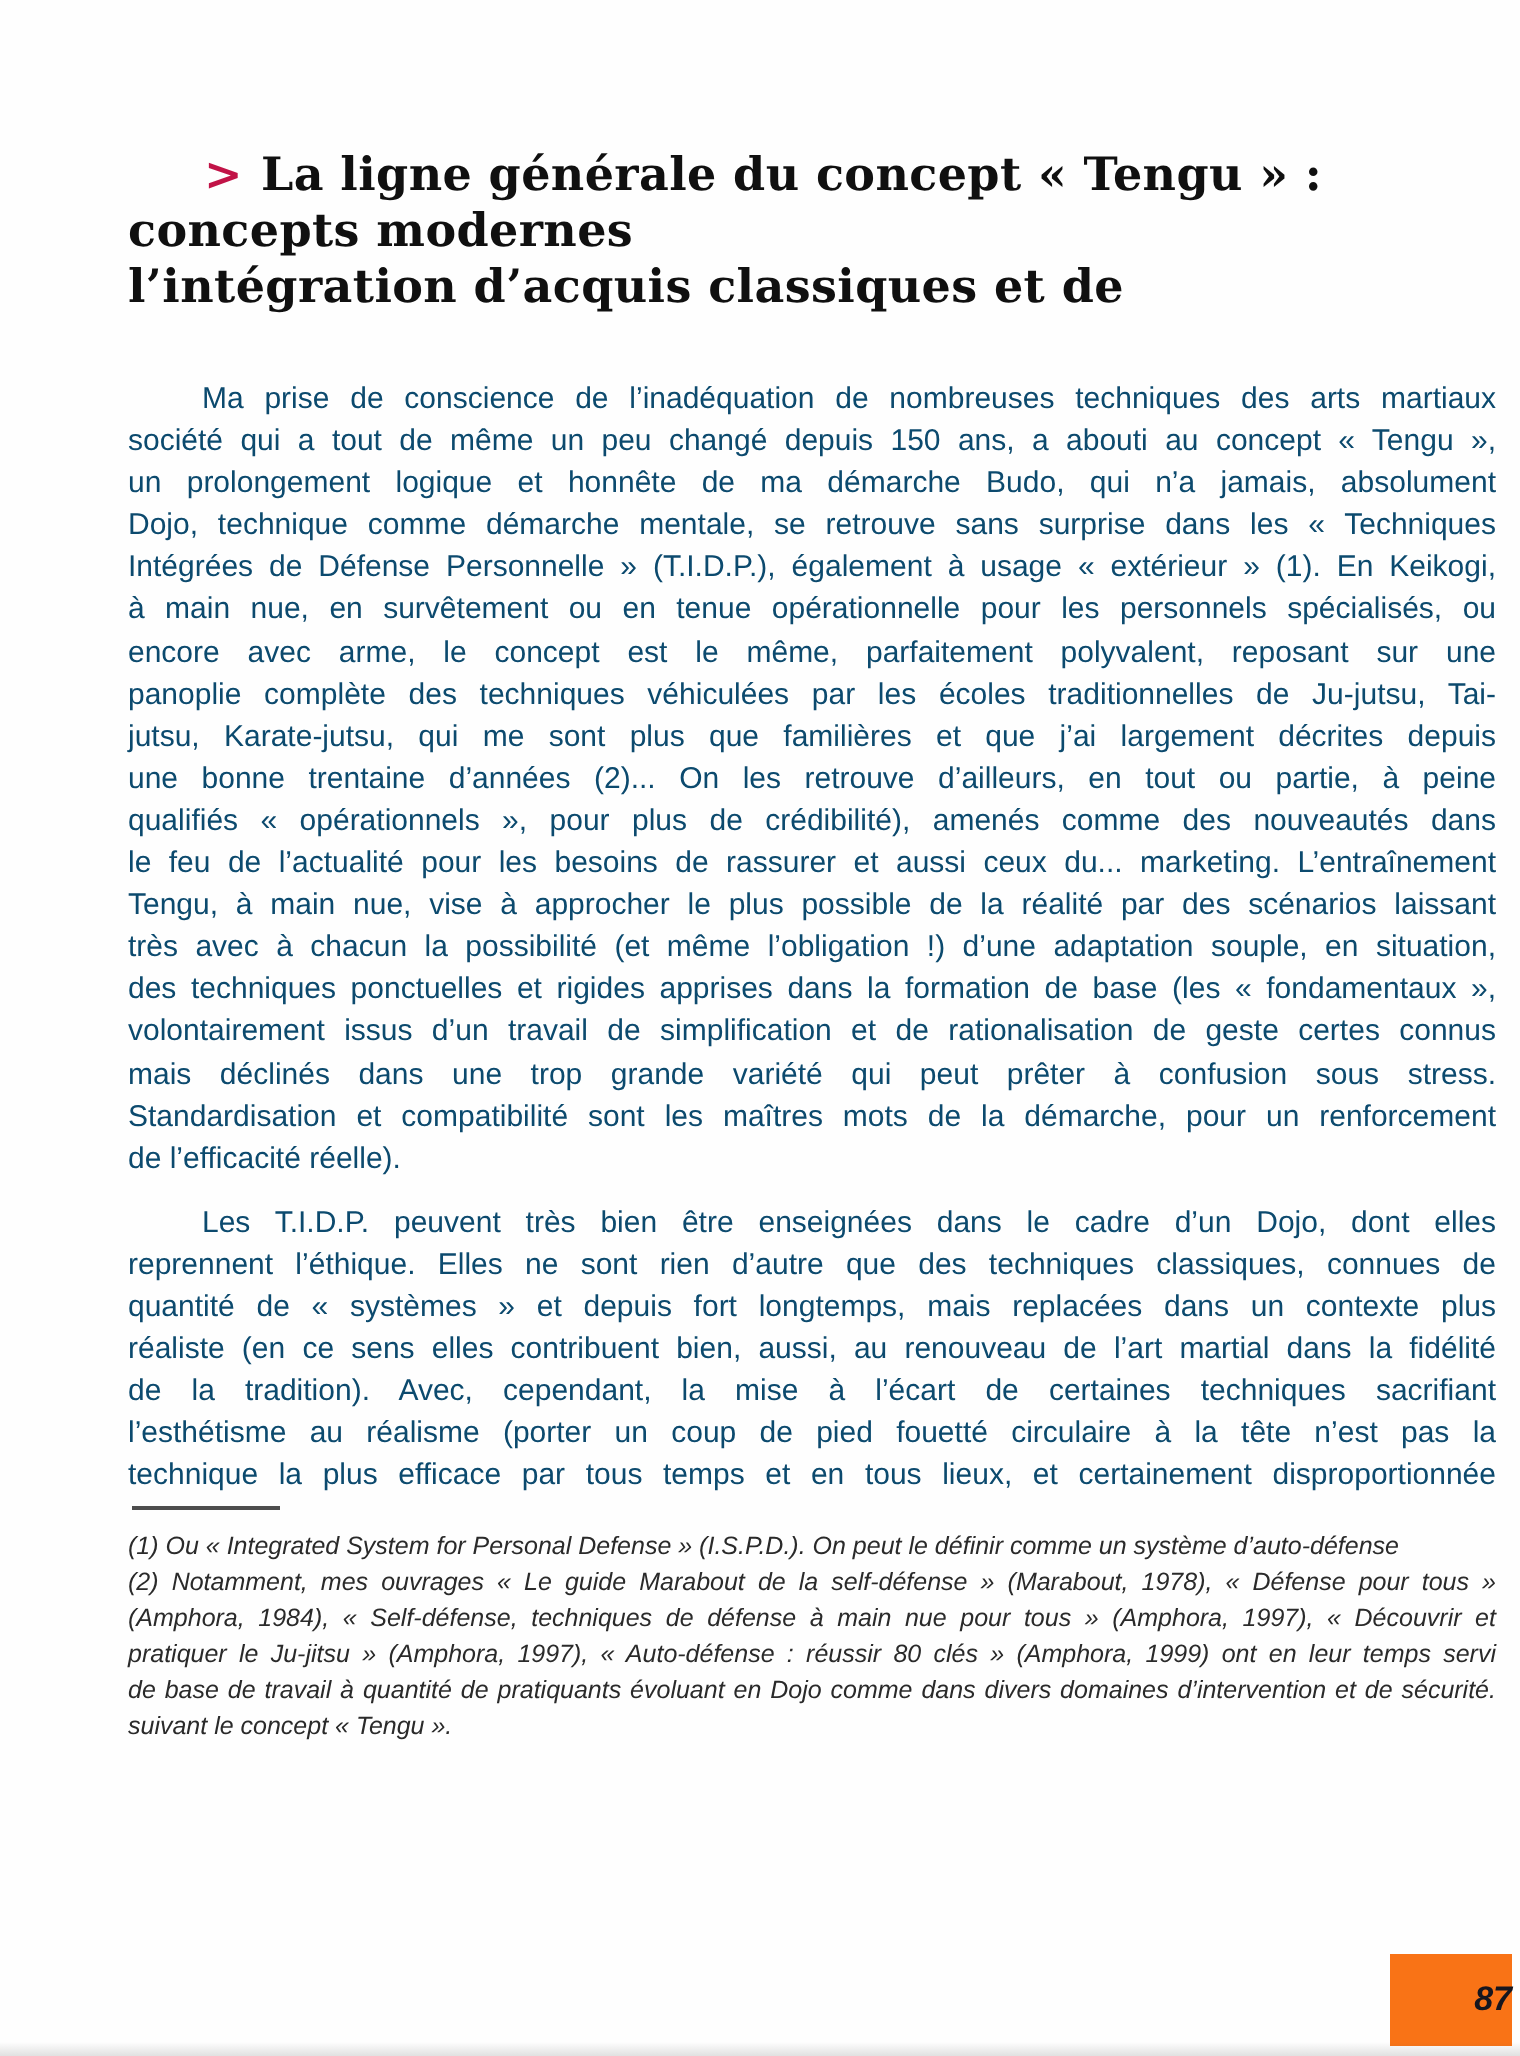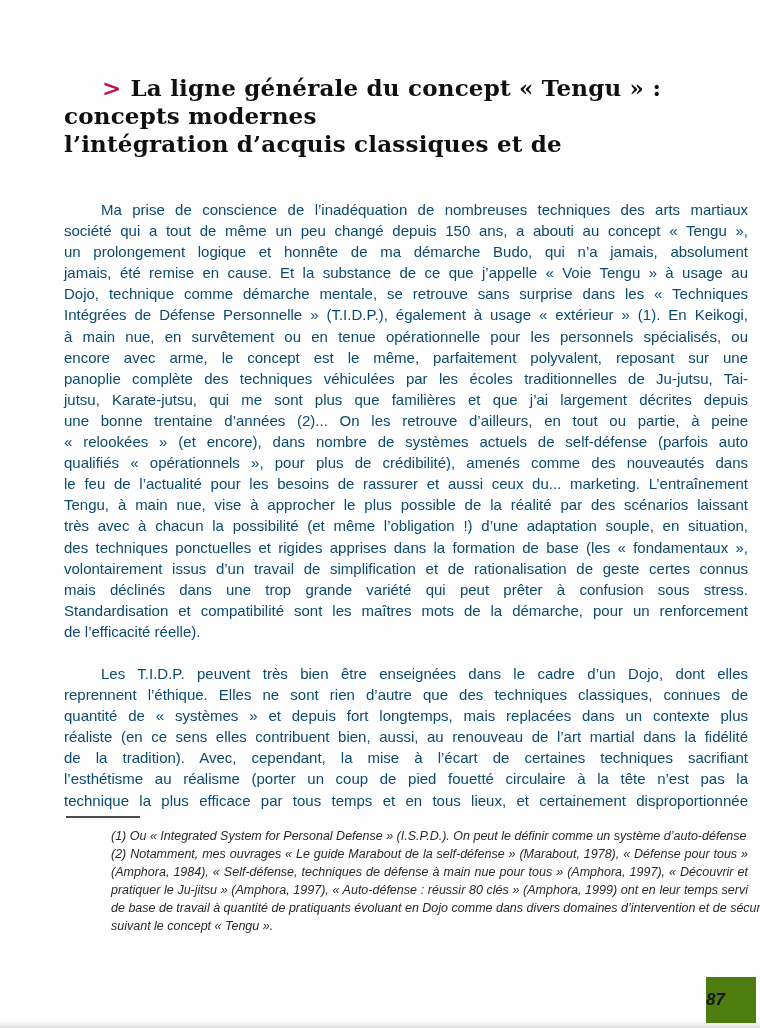--- a/index.html
+++ b/index.html
@@ -20,34 +20,34 @@
     padding: 74px 12px 0 64px;
   }
   
   .heading {
     font-family: "DejaVu Serif", "Liberation Serif", serif;
     font-weight: bold;
     font-size: 23px;
     line-height: 28px;
     color: #101010;
     letter-spacing: 0.2px;
-    margin-bottom: 41px;
+    margin-bottom: 31px;
   }
   .h-line1 { padding-left: 38px; }
   .chev {
     color: #c11347;
     margin-right: 9px;
   }
   
   .para {
     font-size: 15px;
     line-height: 21.1px;
     color: #0c4a6e;
   }
-  .para + .para { margin-top: 21px; }
+  .para + .para { margin-top: 11px; }
   .line {
     text-align: justify;
     text-align-last: justify;
     white-space: nowrap;
   }
   .para .line:last-child { text-align-last: left; }
   .para.continues .line:last-child { text-align-last: justify; }
   .indent { text-indent: 37px; }
   
   .fn-rule {
@@ -55,33 +55,33 @@
     border: 0;
     border-top: 2px solid #4d4d4d;
     margin: 5px 0 9px 2px;
   }
   .footnotes {
     font-size: 12.5px;
     font-style: italic;
     line-height: 18px;
     color: #2a2a2a;
   }
-  .footnote .line { text-align: justify; text-align-last: justify; white-space: nowrap; margin-left: 47px; }
+  .footnote .line { text-align: justify; text-align-last: justify; white-space: nowrap; }
   .footnote .line:last-child { text-align-last: left; }
   
   .page-badge {
     position: absolute;
     right: 4px;
     top: 977px;
-    width: 50px;
+    width: 61px;
     height: 46px;
-    background: #4d7c0f;
+    background: #f97316;
     display: flex;
     align-items: center;
-    justify-content: flex-start;
+    justify-content: flex-end;
   }
   .page-num {
     font-weight: bold;
     font-style: italic;
     font-size: 17px;
     color: #16161f;
   }
   
   .bottom-shade {
     position: absolute;
@@ -98,29 +98,27 @@
   <div class="heading">
     <div class="h-line1"><span class="chev">&gt;</span><span>La ligne générale du concept « Tengu » :</span></div>
     <div class="h-line">concepts modernes</div>
     <div class="h-line">l’intégration d’acquis classiques et de</div>
   </div>
 
   <div class="para">
       <div class="line indent">Ma prise de conscience de l’inadéquation de nombreuses techniques des arts martiaux</div>
       <div class="line">société qui a tout de même un peu changé depuis 150 ans, a abouti au concept « Tengu »,</div>
       <div class="line">un prolongement logique et honnête de ma démarche Budo, qui n’a jamais, absolument</div>
-      <div class="line">jamais, été remise en cause. Et la substance de ce que j’appelle « Voie Tengu » à usage au</div>
       <div class="line">Dojo, technique comme démarche mentale, se retrouve sans surprise dans les « Techniques</div>
       <div class="line">Intégrées de Défense Personnelle » (T.I.D.P.), également à usage « extérieur » (1). En Keikogi,</div>
       <div class="line">à main nue, en survêtement ou en tenue opérationnelle pour les personnels spécialisés, ou</div>
       <div class="line">encore avec arme, le concept est le même, parfaitement polyvalent, reposant sur une</div>
       <div class="line">panoplie complète des techniques véhiculées par les écoles traditionnelles de Ju-jutsu, Tai-</div>
       <div class="line">jutsu, Karate-jutsu, qui me sont plus que familières et que j’ai largement décrites depuis</div>
       <div class="line">une bonne trentaine d’années (2)... On les retrouve d’ailleurs, en tout ou partie, à peine</div>
-      <div class="line">« relookées » (et encore), dans nombre de systèmes actuels de self-défense (parfois auto</div>
       <div class="line">qualifiés « opérationnels », pour plus de crédibilité), amenés comme des nouveautés dans</div>
       <div class="line">le feu de l’actualité pour les besoins de rassurer et aussi ceux du... marketing. L’entraînement</div>
       <div class="line">Tengu, à main nue, vise à approcher le plus possible de la réalité par des scénarios laissant</div>
       <div class="line">très avec à chacun la possibilité (et même l’obligation !) d’une adaptation souple, en situation,</div>
       <div class="line">des techniques ponctuelles et rigides apprises dans la formation de base (les « fondamentaux »,</div>
       <div class="line">volontairement issus d’un travail de simplification et de rationalisation de geste certes connus</div>
       <div class="line">mais déclinés dans une trop grande variété qui peut prêter à confusion sous stress.</div>
       <div class="line">Standardisation et compatibilité sont les maîtres mots de la démarche, pour un renforcement</div>
       <div class="line">de l’efficacité réelle).</div>
     </div>

